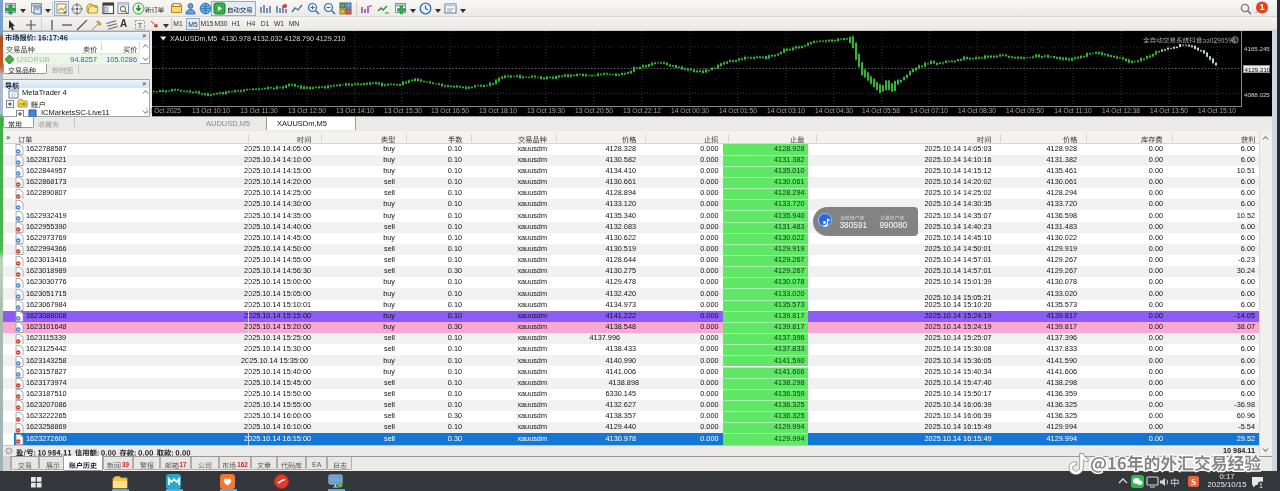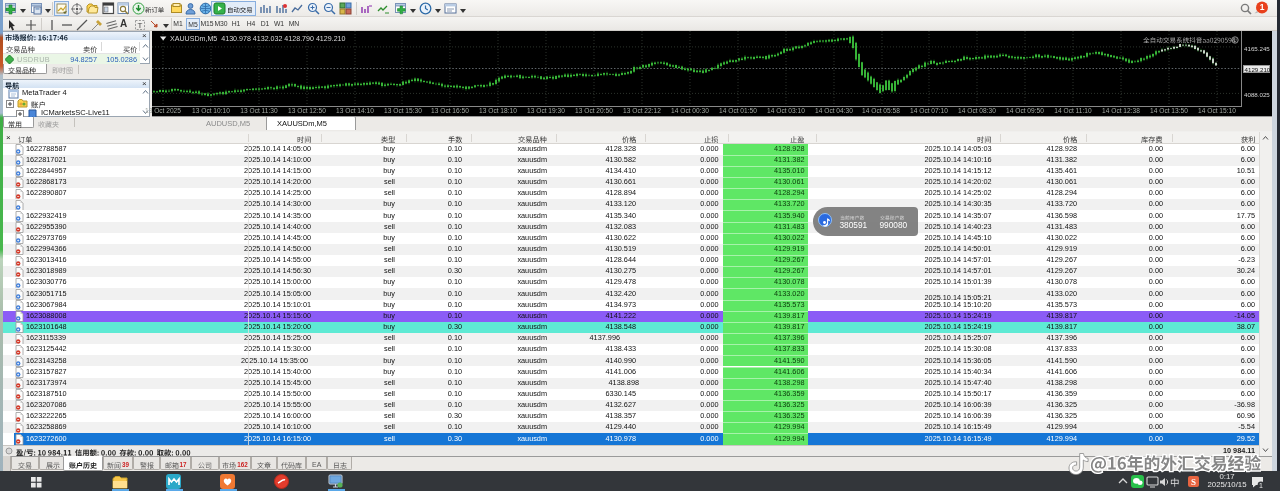--- a/index.html
+++ b/index.html
@@ -528,21 +528,21 @@
         <div class="abs" style="left:723px;top:0;width:84.5px;height:11.15px;background:#5fe765;border-top:1px solid rgba(255,255,255,.45)"></div>
         <span class="abs r" style="left:201px;top:1.2px;width:110px;color:#111">2025.10.14 14:35:00</span>
         <span class="abs r" style="left:285px;top:1.2px;width:110px;color:#111">buy</span>
         <span class="abs r" style="left:352px;top:1.2px;width:110px;color:#111">0.10</span>
         <span class="abs r" style="left:437px;top:1.2px;width:110px;color:#111">xauusdm</span>
         <span class="abs r" style="left:526px;top:1.2px;width:110px;color:#111">4135.340</span>
         <span class="abs r" style="left:608.5px;top:1.2px;width:110px;color:#111">0.000</span>
         <span class="abs r" style="left:881.5px;top:1.2px;width:110px;color:#111">2025.10.14 14:35:07</span>
         <span class="abs r" style="left:967px;top:1.2px;width:110px;color:#111">4136.598</span>
         <span class="abs r" style="left:1053px;top:1.2px;width:110px;color:#111">0.00</span>
-        <span class="abs r" style="left:1145px;top:1.2px;width:110px;color:#111">17.75</span>
+        <span class="abs r" style="left:1145px;top:1.2px;width:110px;color:#111">10.52</span>
         <span class="abs r" style="left:704.5px;top:1.2px;width:100px;color:#0a3a0a">4135.940</span>
       </div>
       <div class="abs" style="left:0;top:78.05px;width:1280px;height:11.15px;background:#f1f1f1">
         <span class="abs" style="left:15px;top:0.5px"><svg width="9" height="11" viewBox="0 0 9 11">
             <path d="M1 .5h4.5L8 3v7.5H1z" fill="#fdfdfd" stroke="#9a9a9a" stroke-width=".8"></path>
             <path d="M5.5 .5L8 3H5.5z" fill="#d0d0d0"></path>
             <circle cx="3.2" cy="7.5" r="2.2" fill="#d23a2a"></circle>
             <path d="M2.2 7.5h2" stroke="#fff" stroke-width=".7"></path>
           </svg></span>
         <span class="abs" style="left:26px;top:1.2px;color:#111">1622955390</span>
@@ -720,21 +720,21 @@
         <span class="abs r" style="left:352px;top:1.2px;width:110px;color:#111">0.10</span>
         <span class="abs r" style="left:437px;top:1.2px;width:110px;color:#111">xauusdm</span>
         <span class="abs r" style="left:526px;top:1.2px;width:110px;color:#111">4141.222</span>
         <span class="abs r" style="left:608.5px;top:1.2px;width:110px;color:#111">0.000</span>
         <span class="abs r" style="left:881.5px;top:1.2px;width:110px;color:#111">2025.10.14 15:24:19</span>
         <span class="abs r" style="left:967px;top:1.2px;width:110px;color:#111">4139.817</span>
         <span class="abs r" style="left:1053px;top:1.2px;width:110px;color:#111">0.00</span>
         <span class="abs r" style="left:1145px;top:1.2px;width:110px;color:#111">-14.05</span>
         <span class="abs r" style="left:704.5px;top:1.2px;width:100px;color:#0a3a0a">4139.817</span>
       </div>
-      <div class="abs" style="left:0;top:178.40px;width:1280px;height:11.15px;background:#5eead4">
+      <div class="abs" style="left:0;top:178.40px;width:1280px;height:11.15px;background:#f9a8d4">
         <span class="abs" style="left:15px;top:0.5px"><svg width="9" height="11" viewBox="0 0 9 11">
             <path d="M1 .5h4.5L8 3v7.5H1z" fill="#fdfdfd" stroke="#9a9a9a" stroke-width=".8"></path>
             <path d="M5.5 .5L8 3H5.5z" fill="#d0d0d0"></path>
             <circle cx="3.2" cy="7.5" r="2.2" fill="#3a7ad8"></circle>
             <path d="M2.2 7.5h2M3.2 6.5v2" stroke="#fff" stroke-width=".7"></path>
           </svg></span>
         <span class="abs" style="left:26px;top:1.2px;color:#111">1623101648</span>
         <div class="abs" style="left:723px;top:0;width:84.5px;height:11.15px;background:#5fe765;border-top:1px solid rgba(255,255,255,.45)"></div>
         <span class="abs r" style="left:201px;top:1.2px;width:110px;color:#111">2025.10.14 15:20:00</span>
         <span class="abs r" style="left:285px;top:1.2px;width:110px;color:#111">buy</span>

